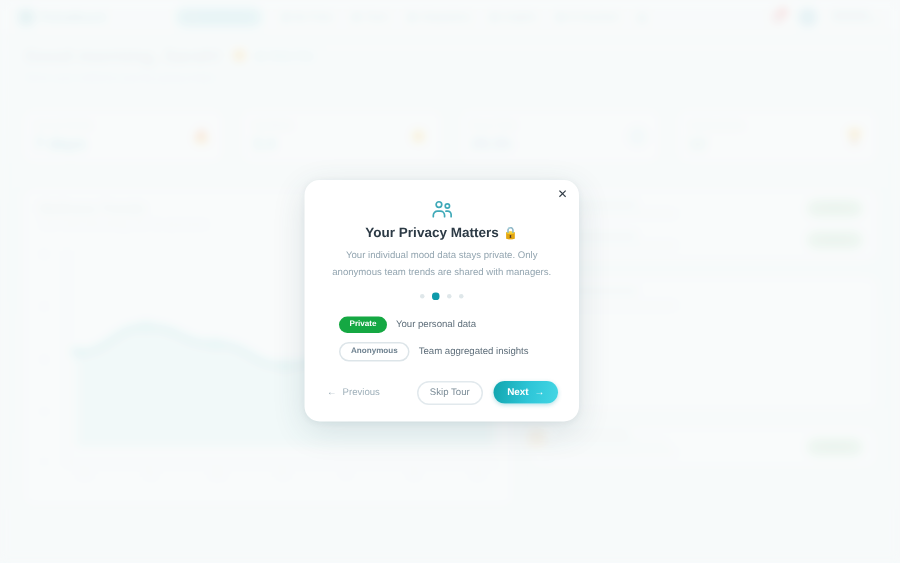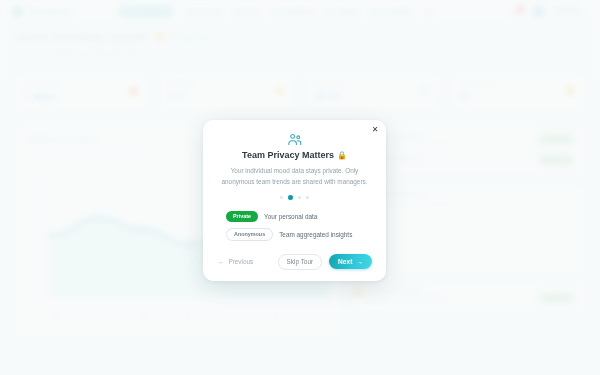--- a/index.html
+++ b/index.html
@@ -583,21 +583,21 @@
     <div class="modal-icon">
       <svg width="15" height="13" viewBox="0 0 24 20" fill="none" stroke="#3fa9b8" stroke-width="1.8" stroke-linecap="round" stroke-linejoin="round">
         <circle cx="9" cy="5" r="3"></circle>
         <path d="M3 18v-1.5A4.5 4.5 0 0 1 7.5 12h3A4.5 4.5 0 0 1 15 16.5V18"></path>
         <circle cx="18" cy="6.5" r="2.3"></circle>
         <path d="M16.5 12h1.8A3.7 3.7 0 0 1 22 15.7V18"></path>
       </svg>
     </div>
 
     <div class="modal-title">
-      <span>Team Privacy Matters</span>
+      <span>Your Privacy Matters</span>
       <span class="lock">🔒</span>
     </div>
 
     <div class="modal-body">Your individual mood data stays private. Only anonymous team trends are shared with managers.</div>
 
     <div class="dots">
       <span class="dot"></span>
       <span class="dot active"></span>
       <span class="dot"></span>
       <span class="dot"></span>

